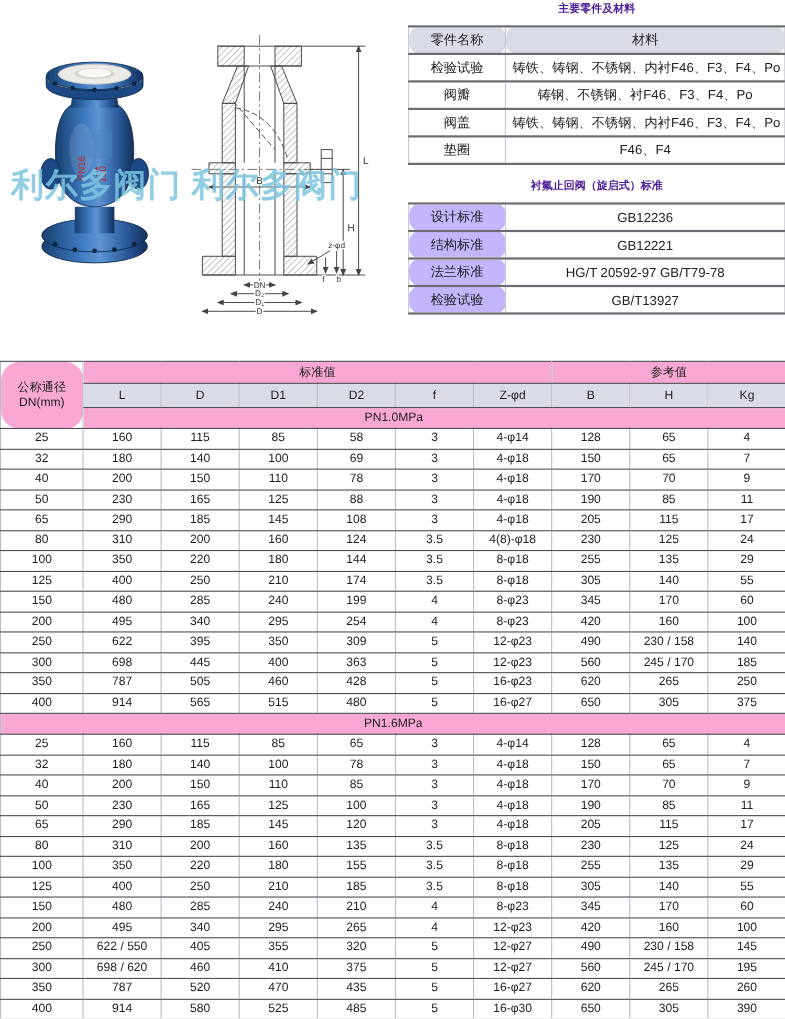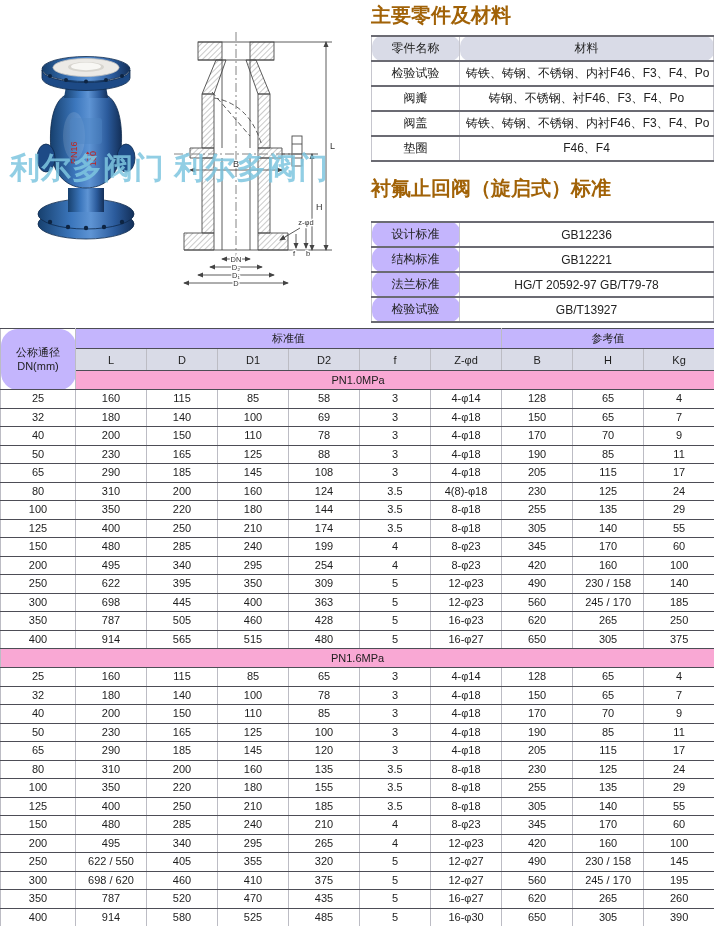--- a/index.html
+++ b/index.html
@@ -8,44 +8,44 @@
 
   
   .top-area{position:absolute;left:0;top:0;width:714px;height:296px;}
   .photo-wrap{position:absolute;left:24px;top:38px;width:124px;height:206px;}
   .drawing-wrap{position:absolute;left:154px;top:28px;width:200px;height:262px;}
   .watermark{position:absolute;left:10px;top:148px;width:360px;white-space:nowrap;
              font-size:30px;letter-spacing:1px;color:rgba(126,198,223,0.85);
              font-weight:bold;pointer-events:none;z-index:5;}
 
   .right-col{position:absolute;left:371px;top:0;width:343px;}
-  .sec-title{font-size:20px;font-weight:bold;color:#a16207;line-height:1.2;margin:0;}
+  .sec-title{font-size:10px;font-weight:bold;color:#4c1d95;line-height:1.2;margin:0;text-align:center;}
   .t1{margin:3px 0 8px 0;}
-  .t2{margin:14px 0 21px 0;}
+  .t2{margin:14px 0 8px 0;}
 
   
   .mini-table{border-collapse:collapse;width:343px;font-size:12px;color:#222;table-layout:fixed;}
   .mini-table th,.mini-table td{
       border-top:2px solid #6b6b73;border-bottom:2px solid #6b6b73;
       border-left:1px solid #c6c6ce;border-right:1px solid #c6c6ce;
       height:21px;padding:1px 6px;font-weight:normal;text-align:center;
       overflow:hidden;white-space:nowrap;border-radius:10px;}
   .mini-table .al{text-align:center;}
   .mini-head th{background:#d9dbe7;}
   .lbl-col{background:#c4b5fd;}
 
   
   .dims-title{position:absolute;left:4px;top:298px;}
   .dims-wrap{position:absolute;left:0;top:328px;width:714px;}
   #dims-table{border-collapse:collapse;table-layout:fixed;width:714px;font-size:11px;color:#1d1d1d;}
   #dims-table th,#dims-table td{
       border-top:1px solid #4d4d56;border-bottom:1px solid #4d4d56;
       border-left:1px solid #bcbcc4;border-right:1px solid #bcbcc4;
       text-align:center;font-weight:normal;padding:0;overflow:hidden;white-space:nowrap;}
-  #dims-table tr.h th{background:#c4b5fd;height:19px;}
+  #dims-table tr.h th{background:#f9a8d4;height:19px;}
   #dims-table tr#col-header-row th{height:21px;background:#d9dbe7;}
   .dnh{font-size:11px;line-height:1.3;border-radius:17px;}
   .pn-band{background:#f9a8d4;height:18px;}
   .pn-offset{padding-right:74px !important;}
   #dims-table td.dcell{height:17.5px;line-height:17.5px;}
 
   svg text{font-family:"Liberation Sans","DejaVu Sans",sans-serif;}
   .halo{paint-order:stroke;stroke:#fff;stroke-width:2.5px;fill:#333;}
 </style>
 </head>

